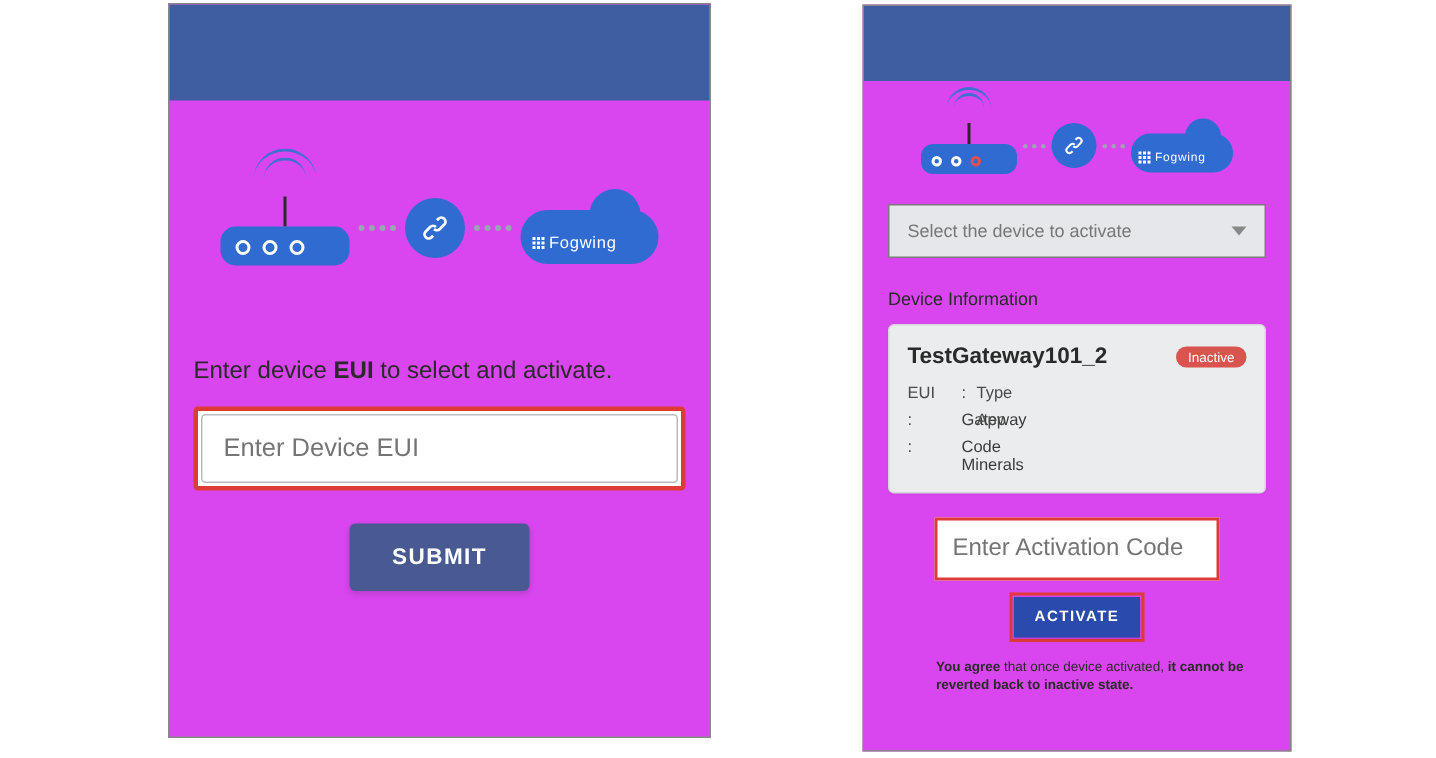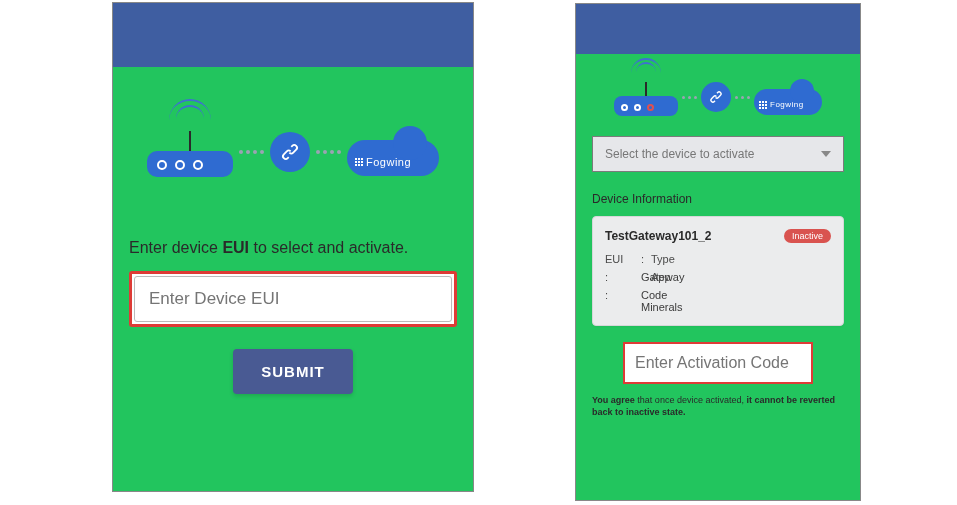--- a/index.html
+++ b/index.html
@@ -5,21 +5,21 @@
   * { box-sizing: border-box; margin: 0; padding: 0; }
   body {
     width: 957px;
     height: 505px;
     background: #ffffff;
     font-family: Arial, Helvetica, sans-serif;
     position: relative;
   }
   .panel {
     position: absolute;
-    background: #22c55e;
+    background: #d946ef;
     border: 1px solid #888;
     overflow: hidden;
   }
   .panel-left {
     left: 112px;
     top: 2px;
     width: 362px;
     height: 490px;
   }
   .panel-right {
@@ -241,21 +241,21 @@
     border-radius: 4px;
     padding: 12px 12px;
     box-shadow: 0 1px 2px rgba(0,0,0,0.04);
   }
   .info-head {
     display: flex;
     align-items: center;
     justify-content: space-between;
   }
   .info-name {
-    font-size: 12px;
+    font-size: 15px;
     font-weight: 700;
     color: #2a2a2a;
   }
   .badge-inactive {
     background: #d9534f;
     color: #fff;
     font-size: 9px;
     padding: 2px 8px;
     border-radius: 10px;
   }
@@ -300,20 +300,21 @@
     font-weight: 700;
     letter-spacing: 1px;
     cursor: pointer;
     box-shadow: 0 1px 2px rgba(0,0,0,0.2);
   }
   .disclaimer {
     margin-top: 10px;
     font-size: 9px;
     color: #2a2a2a;
     line-height: 1.35;
+    margin-left: 32px;
   }
   .disclaimer .bold { font-weight: 700; }
 </style>
 </head>
 <body>
 
 <div class="panel panel-left">
   <div class="header-bar"></div>
 
   <div class="hero">
@@ -447,18 +448,21 @@
 
         <div class="k">App</div>
         <div class="c">:</div>
         <div>Code Minerals</div>
       </div>
     </div>
 
     <div class="act-input-wrap">
       <input class="act-input" type="text" placeholder="Enter Activation Code" style="">
     </div>
+    <div class="activate-wrap">
+      <button class="activate-btn">ACTIVATE</button>
+    </div>
 
     <div class="disclaimer">
       <span class="bold">You agree </span><span>that once device activated, </span><span class="bold">it cannot be reverted back to inactive state.</span>
     </div>
   </div>
 </div>
 
 </body></html>

